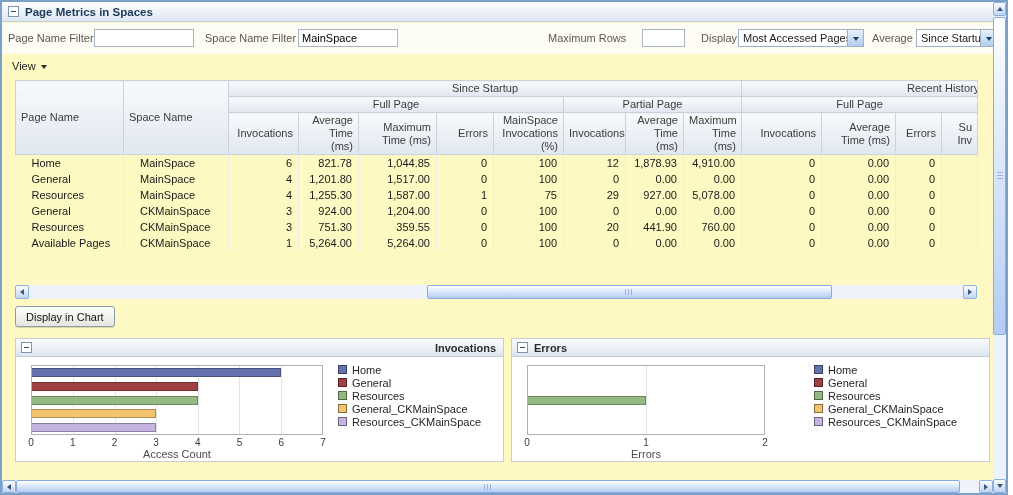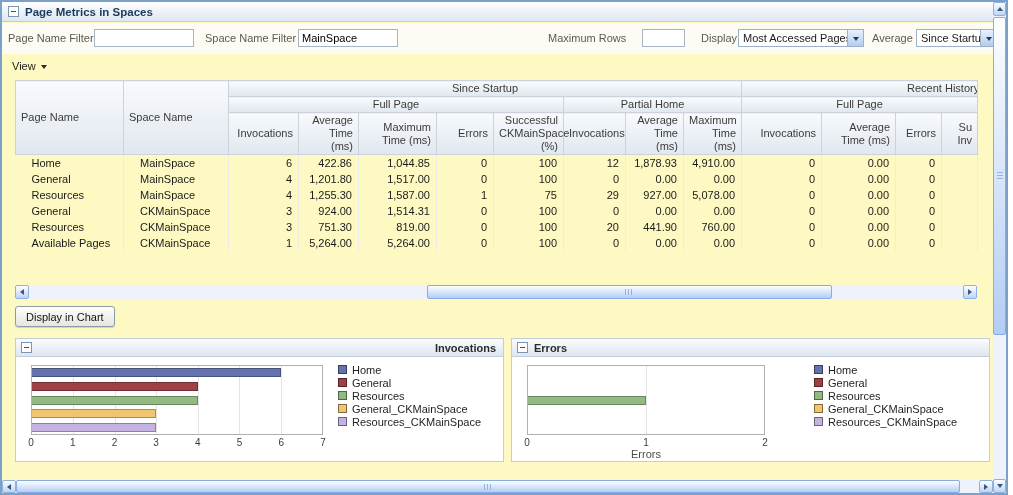--- a/index.html
+++ b/index.html
@@ -149,45 +149,45 @@
       </colgroup>
     <thead>
         <tr>
           <th class="th-rowhdr" rowspan="3">Page Name</th>
           <th class="th-rowhdr" rowspan="3">Space Name</th>
           <th class="th-group" colspan="8">Since Startup</th>
           <th class="th-group recent" colspan="4">Recent History</th>
         </tr>
         <tr>
           <th class="th-group" colspan="5">Full Page</th>
-          <th class="th-group" colspan="3">Partial Home</th>
+          <th class="th-group" colspan="3">Partial Page</th>
           <th class="th-group" colspan="4">Full Page</th>
         </tr>
         <tr>
           <th class="th-col">Invocations</th>
           <th class="th-col">Average Time (ms)</th>
           <th class="th-col">Maximum Time (ms)</th>
           <th class="th-col">Errors</th>
-          <th class="th-col">Successful CKMainSpace (%)</th>
+          <th class="th-col">MainSpace Invocations (%)</th>
           <th class="th-col">Invocations</th>
           <th class="th-col">Average Time (ms)</th>
           <th class="th-col">Maximum Time (ms)</th>
           <th class="th-col">Invocations</th>
           <th class="th-col">Average Time (ms)</th>
           <th class="th-col">Errors</th>
           <th class="th-col">Su
 Inv</th>
         </tr>
       </thead>
     <tbody>
         <tr>
           <td class="txt">Home</td>
           <td class="txt">MainSpace</td>
           <td class="num">6</td>
-          <td class="num">422.86</td>
+          <td class="num">821.78</td>
           <td class="num">1,044.85</td>
           <td class="num">0</td>
           <td class="num">100</td>
           <td class="num">12</td>
           <td class="num">1,878.93</td>
           <td class="num">4,910.00</td>
           <td class="num">0</td>
           <td class="num">0.00</td>
           <td class="num">0</td>
           <td class="num"></td>
@@ -222,37 +222,37 @@
           <td class="num">0</td>
           <td class="num">0.00</td>
           <td class="num">0</td>
           <td class="num"></td>
         </tr>
         <tr>
           <td class="txt">General</td>
           <td class="txt">CKMainSpace</td>
           <td class="num">3</td>
           <td class="num">924.00</td>
-          <td class="num">1,514.31</td>
+          <td class="num">1,204.00</td>
           <td class="num">0</td>
           <td class="num">100</td>
           <td class="num">0</td>
           <td class="num">0.00</td>
           <td class="num">0.00</td>
           <td class="num">0</td>
           <td class="num">0.00</td>
           <td class="num">0</td>
           <td class="num"></td>
         </tr>
         <tr>
           <td class="txt">Resources</td>
           <td class="txt">CKMainSpace</td>
           <td class="num">3</td>
           <td class="num">751.30</td>
-          <td class="num">819.00</td>
+          <td class="num">359.55</td>
           <td class="num">0</td>
           <td class="num">100</td>
           <td class="num">20</td>
           <td class="num">441.90</td>
           <td class="num">760.00</td>
           <td class="num">0</td>
           <td class="num">0.00</td>
           <td class="num">0</td>
           <td class="num"></td>
         </tr>
@@ -308,20 +308,21 @@
     <div class="ticks" style="left:15px;top:98px;width:292px">
         <span class="tick" style="left: 0%;">0</span>
         <span class="tick" style="left: 14.2857%;">1</span>
         <span class="tick" style="left: 28.5714%;">2</span>
         <span class="tick" style="left: 42.8571%;">3</span>
         <span class="tick" style="left: 57.1429%;">4</span>
         <span class="tick" style="left: 71.4286%;">5</span>
         <span class="tick" style="left: 85.7143%;">6</span>
         <span class="tick" style="left: 100%;">7</span>
       </div>
+    <div class="xlabel" style="left:15px;width:292px">Access Count</div>
     <div class="legend" style="left:322px;top:24px">
         <div class="legend-item">
           <span class="swatch" style="background: rgb(100, 114, 174);"></span>
           <span class="legend-label">Home</span>
         </div>
         <div class="legend-item">
           <span class="swatch" style="background: rgb(158, 64, 68);"></span>
           <span class="legend-label">General</span>
         </div>
         <div class="legend-item">

